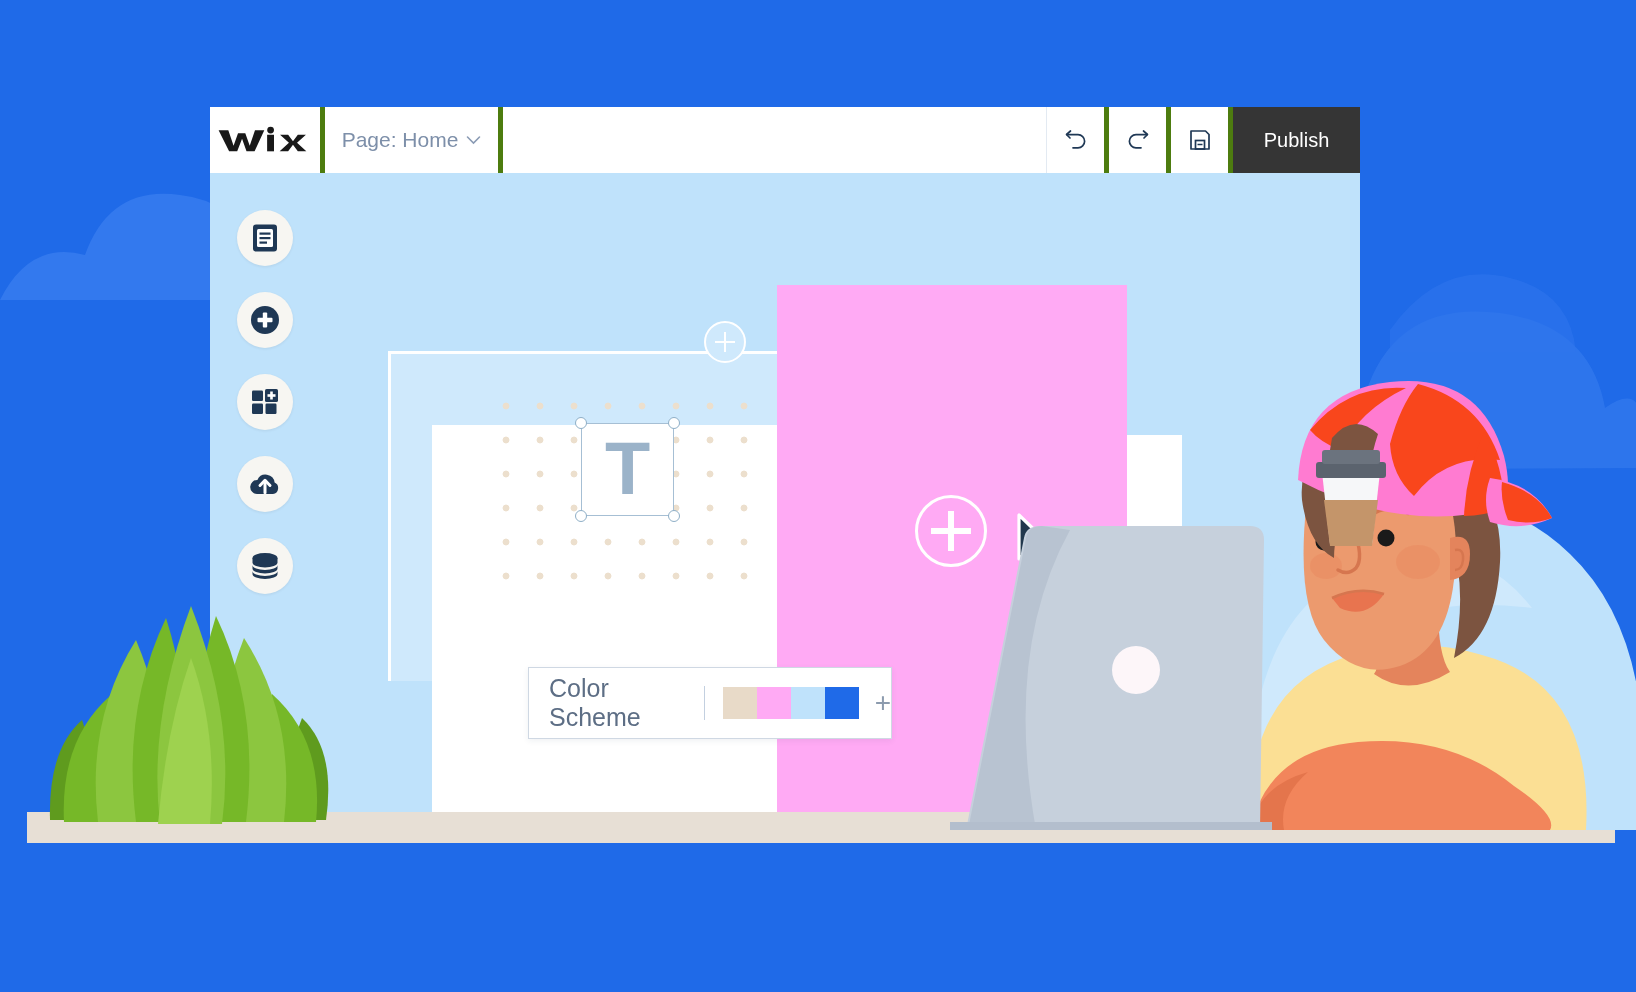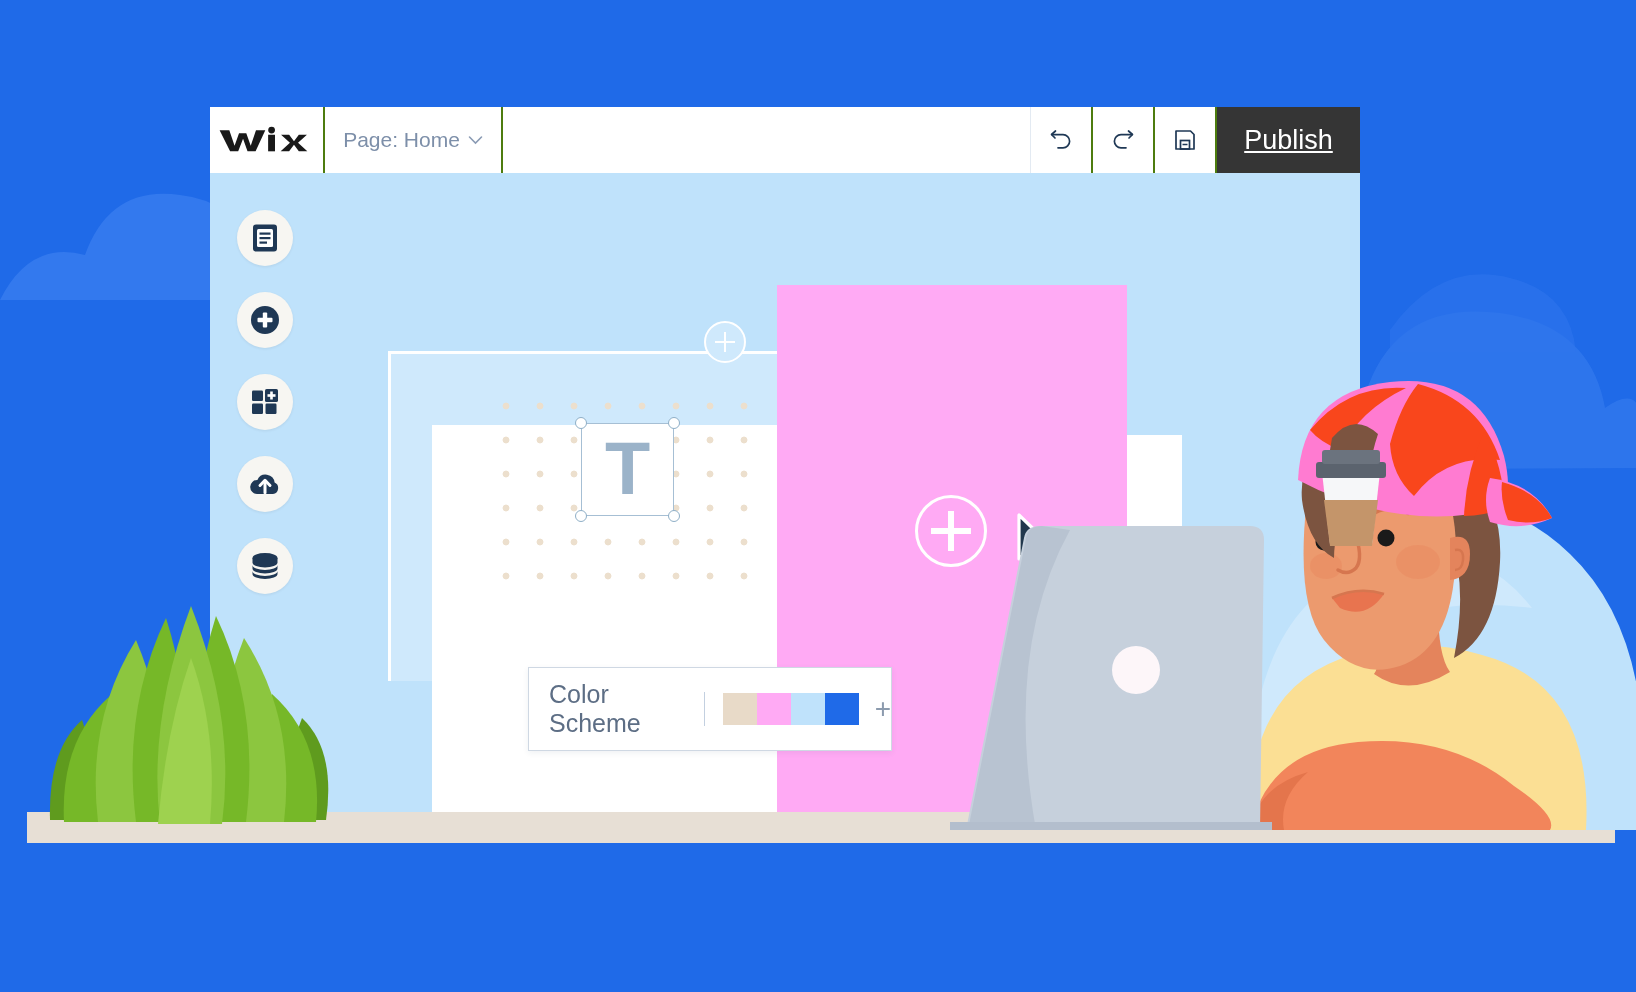--- a/index.html
+++ b/index.html
@@ -23,38 +23,38 @@
 
   
   #toolbar {
     position:absolute; left:0; top:0;
     width:1150px; height:66px;
     background:#ffffff;
     display:flex; align-items:stretch;
   }
   .tb-cell {
     display:flex; align-items:center; justify-content:center;
-    border-right:2px solid #4d7c0f;
+    border-right:5px solid #4d7c0f;
     height:100%;
   }
   #wix-logo-cell { width:115px; }
   #wix-logo { height:28px; }
   #page-selector {
     width:178px; gap:8px;
     color:#7d8fa9; font-size:21px;
   }
   #page-spacer { flex:1; border-right:1px solid #e3eaf2; }
   .tb-icon-btn { width:62px; }
   #preview-btn {
     width:131px; color:#8a9bb4; font-size:21px;
     border-right:none;
   }
   #publish-btn {
-    width:143px; background:#353535; color:#ffffff;
-    font-size:27px; border-right:none;text-decoration:underline;
+    width:127px; background:#353535; color:#ffffff;
+    font-size:20px; border-right:none;
   }
 
   
   #canvas {
     position:absolute; left:0; top:66px;
     width:1150px; height:649px;
     background:#bfe2fb;
     overflow:hidden;
   }
 
@@ -157,21 +157,21 @@
     background:#ffffff; border:1.6px solid #8fafc7;
   }
   .handle.tl { left:-7px; top:-7px; }
   .handle.tr { right:-7px; top:-7px; }
   .handle.bl { left:-7px; bottom:-7px; }
   .handle.br { right:-7px; bottom:-7px; }
 
   
   #color-scheme-panel {
     position:absolute; left:318px; top:494px;
-    width:364px; height:84px;
+    width:364px; height:72px;
     background:#ffffff;
     border:1px solid #cfd8e3;
     display:flex; align-items:center;
     z-index:18;
     box-shadow:0 2px 6px rgba(30,60,90,.07);
   }
   #color-scheme-label {
     margin-left:20px; font-size:25px; color:#5d6e85;
   }
   #cs-divider {

